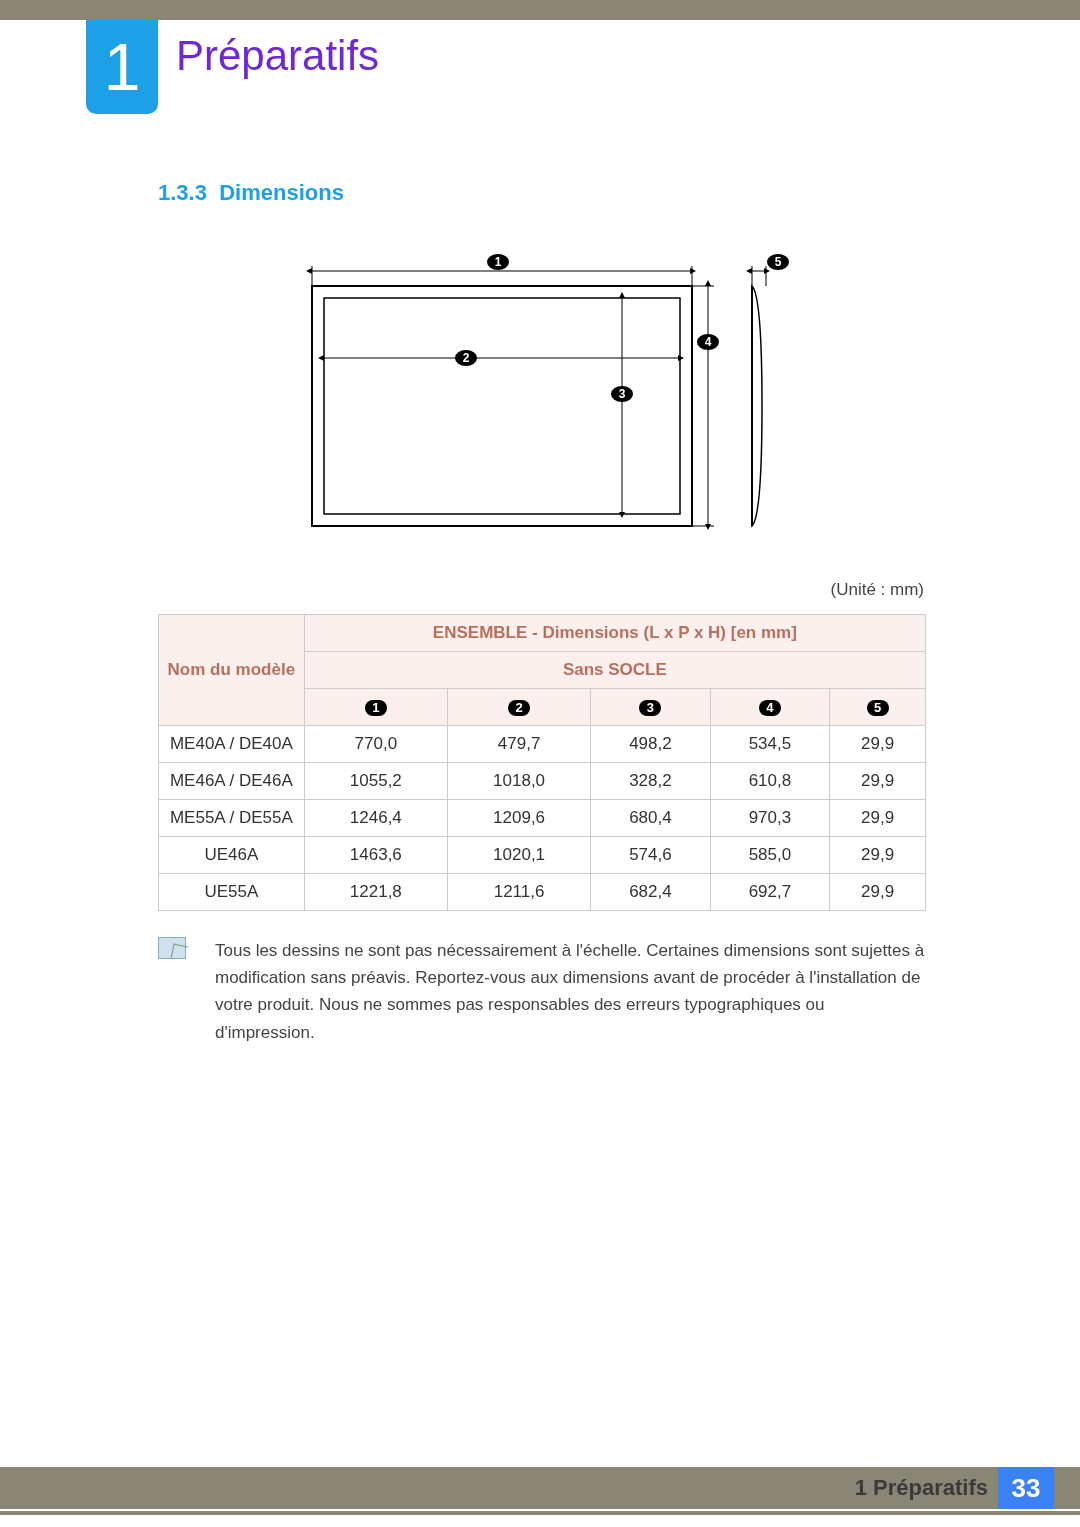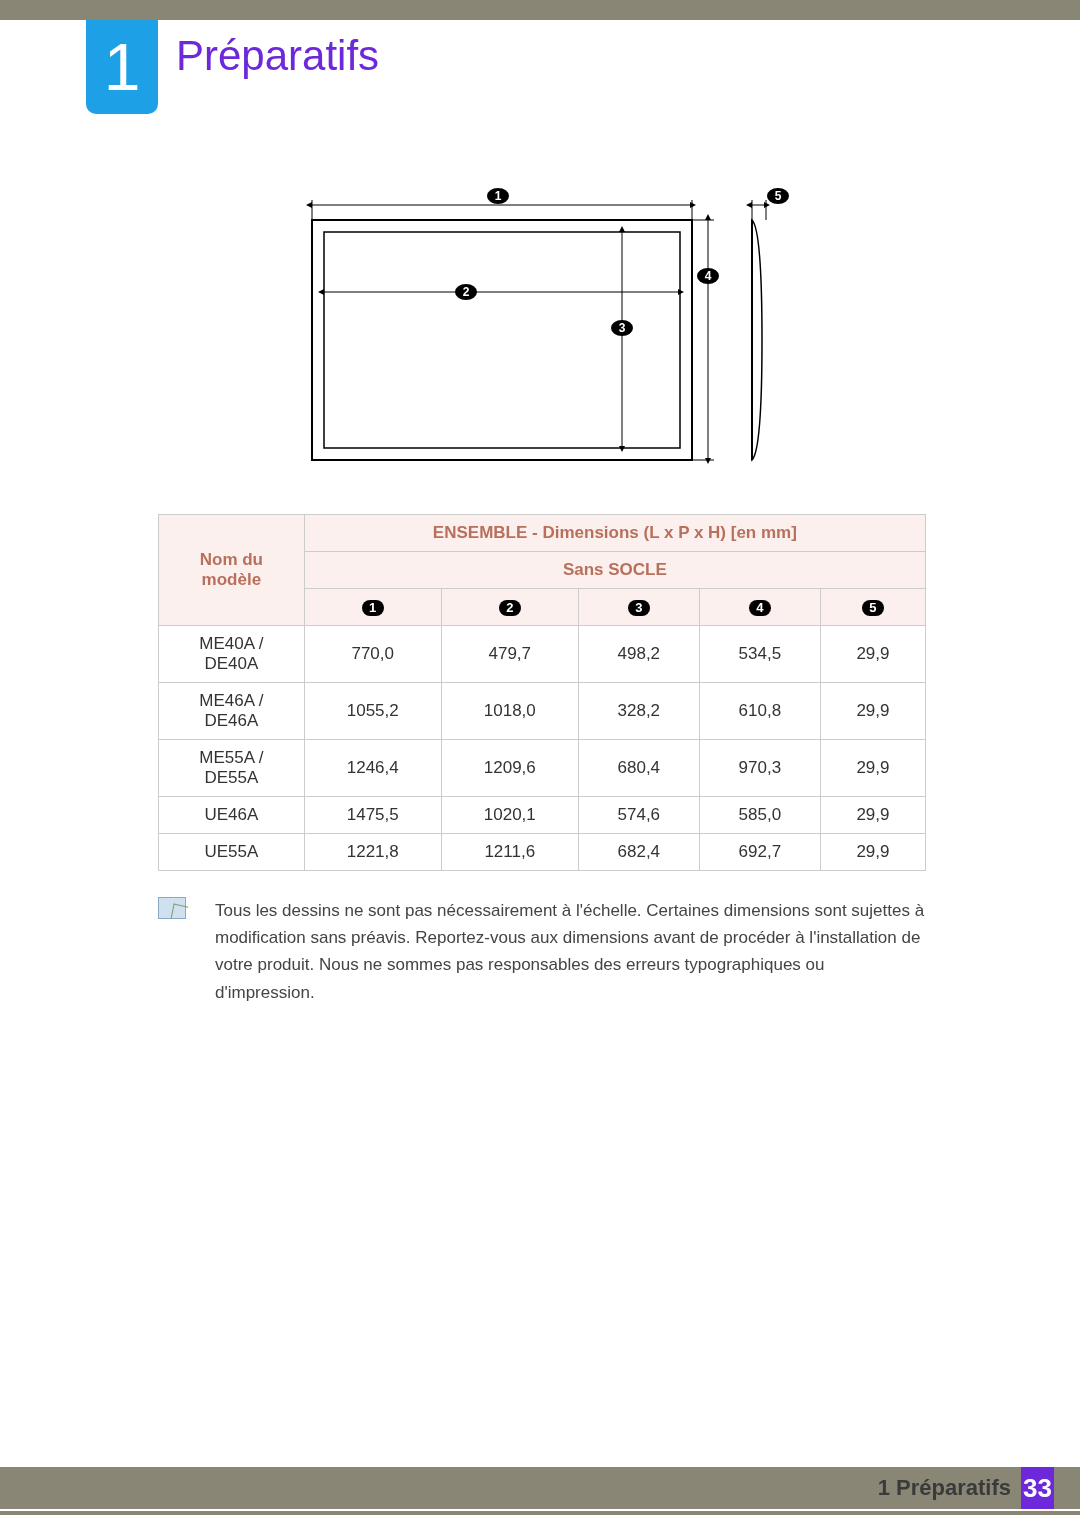--- a/index.html
+++ b/index.html
@@ -68,21 +68,21 @@
     margin: 12px 2px 14px 0;
   }
 
   table.dim {
     border-collapse: collapse;
     width: 100%;
     font-size: 17px;
   }
   table.dim th, table.dim td {
     border: 1px solid #ccc;
-    padding: 8px 14px;
+    padding: 8px 2px;
     text-align: center;
     vertical-align: middle;
   }
   table.dim th {
     background: #fbf0ee;
     color: #b8705c;
     font-weight: bold;
   }
   table.dim td {
     color: #333;
@@ -137,23 +137,23 @@
     justify-content: flex-end;
     align-items: center;
   }
   .footer-left-running {
     color: #3a3a3a;
     font-size: 22px;
     font-weight: bold;
     margin-right: 10px;
   }
   .footer-page {
-    width: 33px;
+    width: 56px;
     height: 42px;
-    background: #6d28d9;
+    background: #3b82f6;
     color: #fff;
     font-size: 26px;
     font-weight: bold;
     display: flex;
     align-items: center;
     justify-content: center;
     margin-right: 26px;
   }
   .footer-thin {
     position: absolute;
@@ -167,20 +167,23 @@
 </head>
 <body>
 
 <div class="top-bar"></div>
 
 <div class="chapter-badge">1</div>
 <div class="chapter-title">Préparatifs</div>
 
 <div class="content">
 
+  <div class="section-heading">
+    <span>1.3.3</span>&nbsp;&nbsp;<span>Dimensions</span>
+  </div>
 
   <div class="diagram-wrap">
     <svg width="520" height="300" viewBox="0 0 520 300">
 
       <rect x="30" y="40" width="380" height="240" fill="none" stroke="#000" stroke-width="2"></rect>
       <rect x="42" y="52" width="356" height="216" fill="none" stroke="#000" stroke-width="1.5"></rect>
 
       <line x1="30" y1="20" x2="30" y2="40" stroke="#000"></line>
       <line x1="410" y1="20" x2="410" y2="40" stroke="#000"></line>
       <line x1="30" y1="25" x2="410" y2="25" stroke="#000" marker-start="url(#arrS)" marker-end="url(#arrE)"></line>
@@ -223,20 +226,21 @@
         <marker id="arrS" markerWidth="8" markerHeight="8" refX="6" refY="3" orient="auto">
             <path d="M6 0 L0 3 L6 6 Z" fill="#000"></path>
           </marker>
         <marker id="arrE" markerWidth="8" markerHeight="8" refX="2" refY="3" orient="auto">
             <path d="M0 0 L6 3 L0 6 Z" fill="#000"></path>
           </marker>
       </defs>
     </svg>
   </div>
 
+  <div class="unit-label">(Unité : mm)</div>
 
   <table class="dim">
     <tbody>
         <tr>
       <th rowspan="3" style="width:19%">Nom du modèle</th>
       <th colspan="5">ENSEMBLE - Dimensions (L x P x H) [en mm]</th>
     </tr>
     <tr>
       <th colspan="5">Sans SOCLE</th>
     </tr>
@@ -266,21 +270,21 @@
     <tr>
       <td>ME55A / DE55A</td>
       <td>1246,4</td>
       <td>1209,6</td>
       <td>680,4</td>
       <td>970,3</td>
       <td>29,9</td>
     </tr>
     <tr>
       <td>UE46A</td>
-      <td>1475,5</td>
+      <td>1463,6</td>
       <td>1020,1</td>
       <td>574,6</td>
       <td>585,0</td>
       <td>29,9</td>
     </tr>
     <tr>
       <td>UE55A</td>
       <td>1221,8</td>
       <td>1211,6</td>
       <td>682,4</td>

